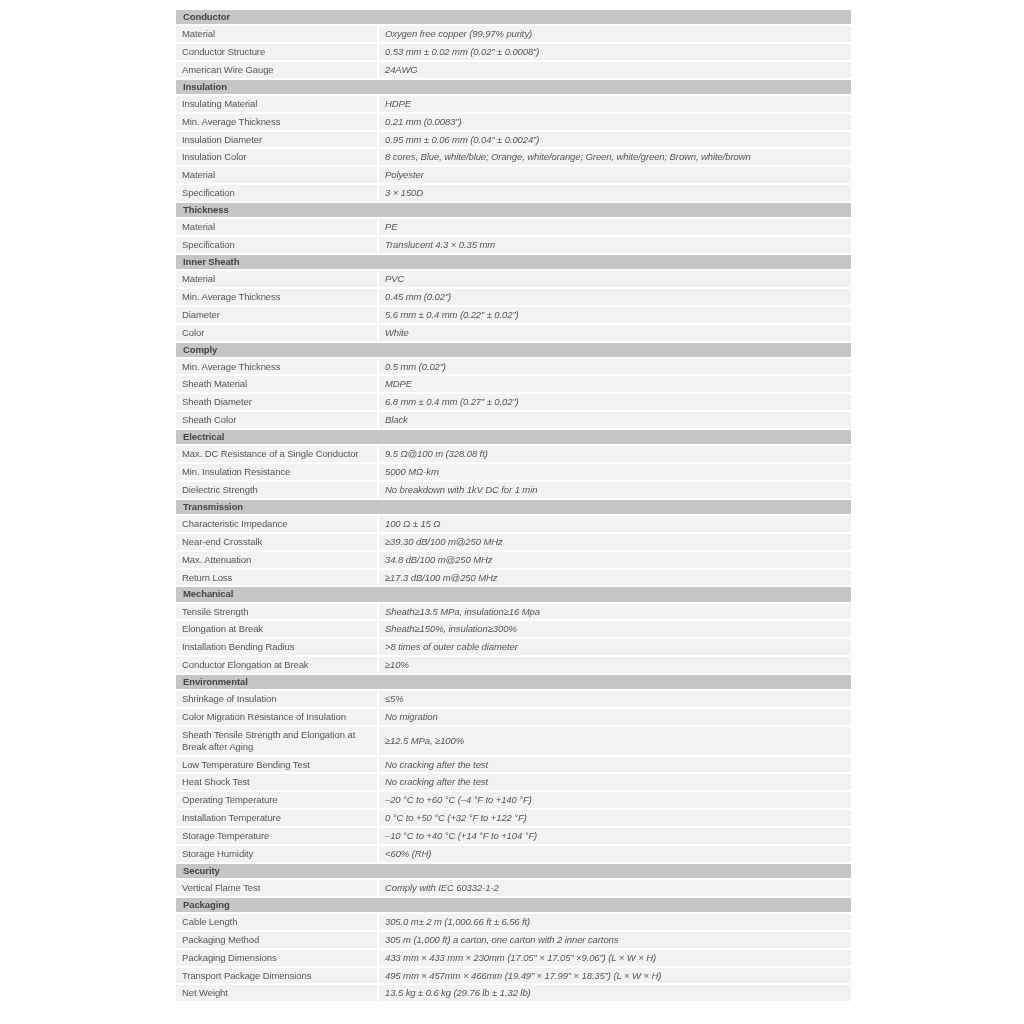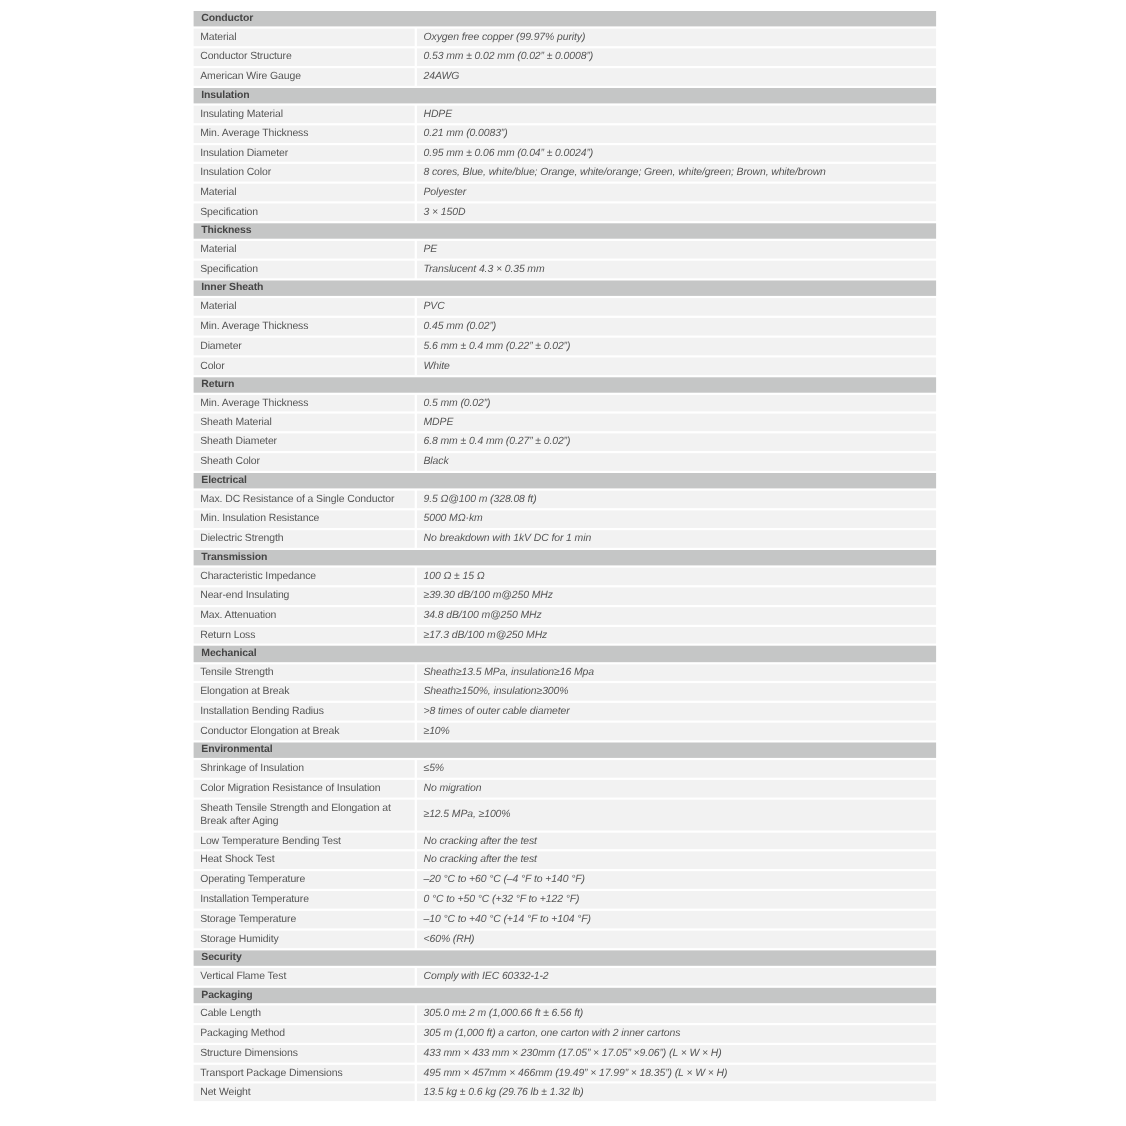--- a/index.html
+++ b/index.html
@@ -126,21 +126,21 @@
     </div>
     <div class="spec-row">
       <div class="cell label-cell">Diameter</div>
       <div class="cell value-cell">5.6 mm ± 0.4 mm (0.22” ± 0.02”)</div>
     </div>
     <div class="spec-row">
       <div class="cell label-cell">Color</div>
       <div class="cell value-cell">White</div>
     </div>
     <div class="section-band">
-      <span>Return</span>
+      <span>Comply</span>
     </div>
     <div class="spec-row">
       <div class="cell label-cell">Min. Average Thickness</div>
       <div class="cell value-cell">0.5 mm (0.02”)</div>
     </div>
     <div class="spec-row">
       <div class="cell label-cell">Sheath Material</div>
       <div class="cell value-cell">MDPE</div>
     </div>
     <div class="spec-row">
@@ -167,21 +167,21 @@
       <div class="cell value-cell">No breakdown with 1kV DC for 1 min</div>
     </div>
     <div class="section-band">
       <span>Transmission</span>
     </div>
     <div class="spec-row">
       <div class="cell label-cell">Characteristic Impedance</div>
       <div class="cell value-cell">100 Ω ± 15 Ω</div>
     </div>
     <div class="spec-row">
-      <div class="cell label-cell">Near-end Insulating</div>
+      <div class="cell label-cell">Near-end Crosstalk</div>
       <div class="cell value-cell">≥39.30 dB/100 m@250 MHz</div>
     </div>
     <div class="spec-row">
       <div class="cell label-cell">Max. Attenuation</div>
       <div class="cell value-cell">34.8 dB/100 m@250 MHz</div>
     </div>
     <div class="spec-row">
       <div class="cell label-cell">Return Loss</div>
       <div class="cell value-cell">≥17.3 dB/100 m@250 MHz</div>
     </div>
@@ -255,21 +255,21 @@
     </div>
     <div class="spec-row">
       <div class="cell label-cell">Cable Length</div>
       <div class="cell value-cell">305.0 m± 2 m (1,000.66 ft ± 6.56 ft)</div>
     </div>
     <div class="spec-row">
       <div class="cell label-cell">Packaging Method</div>
       <div class="cell value-cell">305 m (1,000 ft) a carton, one carton with 2 inner cartons</div>
     </div>
     <div class="spec-row">
-      <div class="cell label-cell">Structure Dimensions</div>
+      <div class="cell label-cell">Packaging Dimensions</div>
       <div class="cell value-cell">433 mm × 433 mm × 230mm (17.05” × 17.05” ×9.06”) (L × W × H)</div>
     </div>
     <div class="spec-row">
       <div class="cell label-cell">Transport Package Dimensions</div>
       <div class="cell value-cell">495 mm × 457mm × 466mm (19.49” × 17.99” × 18.35”) (L × W × H)</div>
     </div>
     <div class="spec-row">
       <div class="cell label-cell">Net Weight</div>
       <div class="cell value-cell">13.5 kg ± 0.6 kg (29.76 lb ± 1.32 lb)</div>
     </div>

